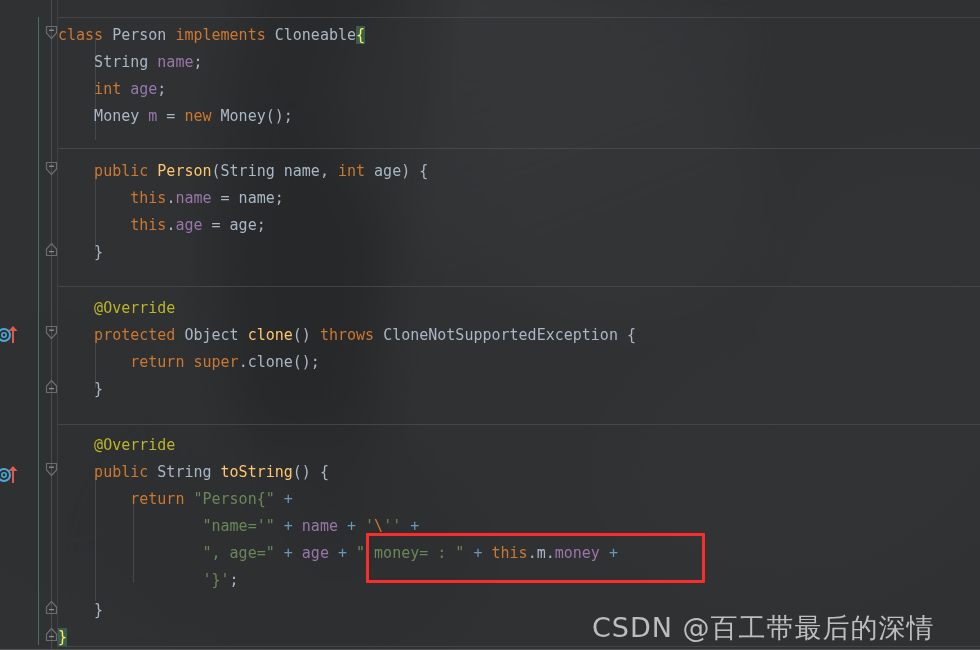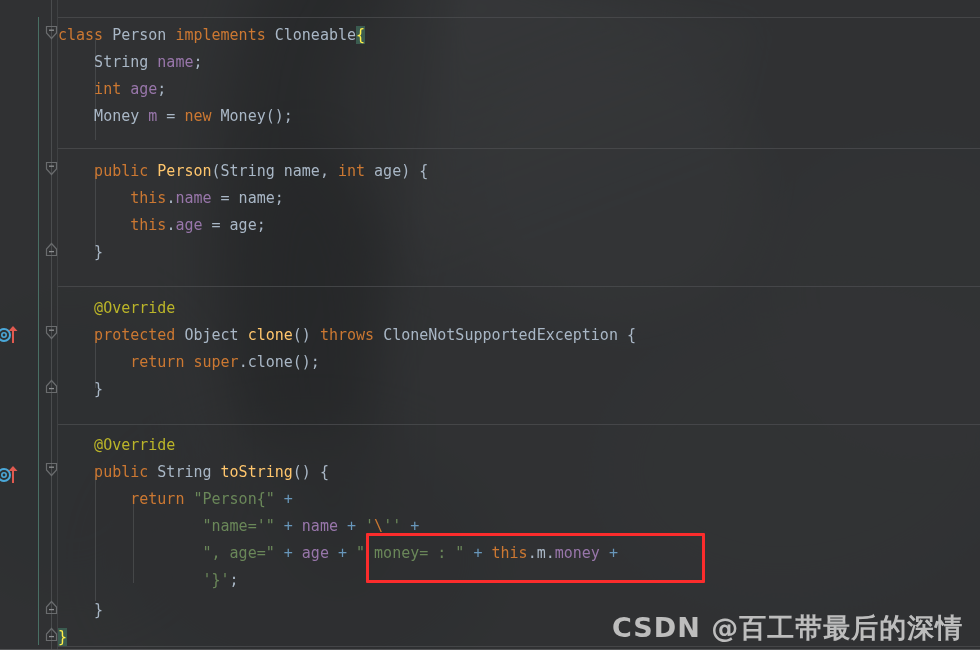--- a/index.html
+++ b/index.html
@@ -182,16 +182,16 @@
             <path d="M13 2 L17.5 7 H8.5 Z" fill="#e05a50"></path>
           </svg>
         </div>
       </div>
   </div>
 
   <div class="code" id="code"><div class="ln" style="top: 22px;"><span class="kw">class </span><span class="cls">Person </span><span class="kw">implements </span><span class="cls">Cloneable</span><span class="brace-hl">{</span></div><div class="ln" style="top: 49px;"><span class="cls">    String </span><span class="fld">name</span><span class="txt">;</span></div><div class="ln" style="top: 76px;"><span class="kw">    int </span><span class="fld">age</span><span class="txt">;</span></div><div class="ln" style="top: 103px;"><span class="cls">    Money </span><span class="fld">m</span><span class="txt"> = </span><span class="kw">new </span><span class="cls">Money();</span></div><div class="ln" style="top: 158px;"><span class="kw">    public </span><span class="mth">Person</span><span class="txt">(</span><span class="cls">String </span><span class="txt">name</span><span class="txt">, </span><span class="kw">int </span><span class="txt">age</span><span class="txt">) {</span></div><div class="ln" style="top: 185px;"><span class="kw">        this</span><span class="txt">.</span><span class="fld">name</span><span class="txt"> = name;</span></div><div class="ln" style="top: 212px;"><span class="kw">        this</span><span class="txt">.</span><span class="fld">age</span><span class="txt"> = age;</span></div><div class="ln" style="top: 239px;"><span class="txt">    }</span></div><div class="ln" style="top: 295px;"><span class="anno">    @Override</span></div><div class="ln" style="top: 322px;"><span class="kw">    protected </span><span class="cls">Object </span><span class="mth">clone</span><span class="txt">() </span><span class="kw">throws </span><span class="cls">CloneNotSupportedException </span><span class="txt">{</span></div><div class="ln" style="top: 349px;"><span class="kw">        return </span><span class="kw">super</span><span class="txt">.clone();</span></div><div class="ln" style="top: 376px;"><span class="txt">    }</span></div><div class="ln" style="top: 432px;"><span class="anno">    @Override</span></div><div class="ln" style="top: 459px;"><span class="kw">    public </span><span class="cls">String </span><span class="mth">toString</span><span class="txt">() {</span></div><div class="ln" style="top: 486px;"><span class="kw">        return </span><span class="str">"Person{"</span><span class="txt"> </span><span class="plus">+</span></div><div class="ln" style="top: 513px;"><span class="str">                "name='"</span><span class="txt"> </span><span class="plus">+</span><span class="txt"> </span><span class="fld">name</span><span class="txt"> </span><span class="plus">+</span><span class="txt"> </span><span class="str">'</span><span class="esc">\</span><span class="str">''</span><span class="txt"> </span><span class="plus">+</span></div><div class="ln" style="top: 540px;"><span class="str">                ", age="</span><span class="txt"> </span><span class="plus">+</span><span class="txt"> </span><span class="fld">age</span><span class="txt"> </span><span class="plus">+</span><span class="txt"> </span><span class="str">" money= : "</span><span class="txt"> </span><span class="plus">+</span><span class="txt"> </span><span class="kw">this</span><span class="txt">.m.</span><span class="fld">money</span><span class="txt"> </span><span class="plus">+</span></div><div class="ln" style="top: 567px;"><span class="str">                '}'</span><span class="txt">;</span></div><div class="ln" style="top: 597px;"><span class="txt">    }</span></div><div class="ln" style="top: 624px;"><span class="brace-hl">}</span></div></div>
 
   <div class="redbox" id="redbox" style="left: 366px; top: 533px; width: 339px; height: 50px; border-color: rgb(251, 44, 44);"></div>
 
-  <div class="wm" id="wm" style="left: 612px; top: 610px; font-weight: bold;">CSDN @百工带最后的深情</div>
+  <div class="wm" id="wm" style="left: 592px; top: 610px;">CSDN @百工带最后的深情</div>
 
   <div class="bottom-line"></div>
 </div>
 
 </body></html>

